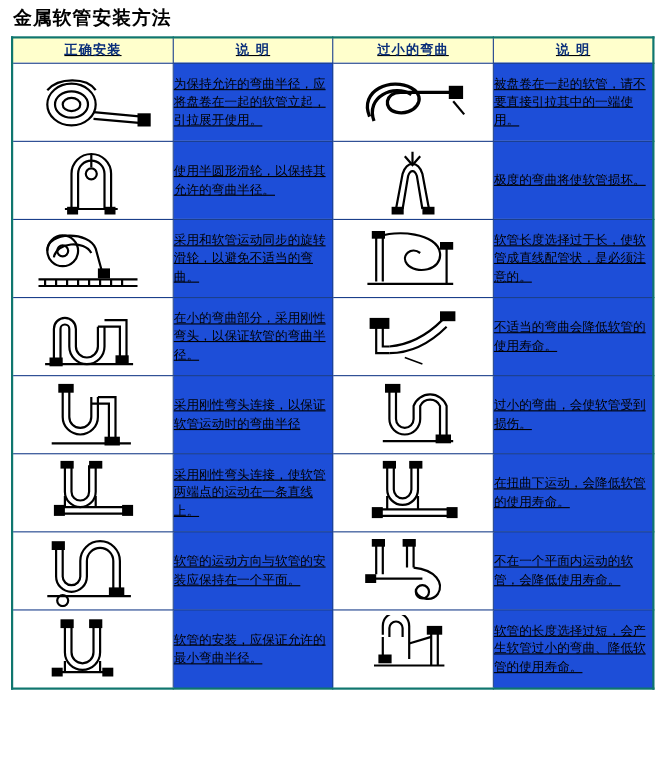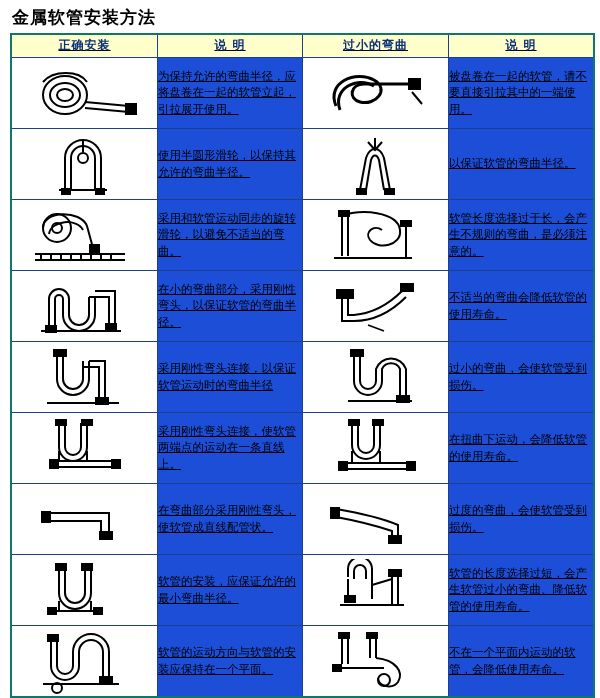--- a/index.html
+++ b/index.html
@@ -135,21 +135,21 @@
             <g fill="none" stroke="#000" stroke-width="2">
               <path d="M44 58 L50 26 C54 14, 64 14, 68 26 L74 58"></path>
               <path d="M50 58 L55 28 C57 22, 61 22, 63 28 L68 58"></path>
               <path d="M59 6 L59 18"></path>
               <path d="M52 10 L59 18 L66 10"></path>
             </g>
             <rect x="40" y="56" width="11" height="7" fill="#000"></rect>
             <rect x="68" y="56" width="11" height="7" fill="#000"></rect>
           </svg>
         </td>
-        <td class="cell-txt">以保证软管的弯曲半径。</td>
+        <td class="cell-txt">极度的弯曲将使软管损坏。</td>
       </tr>
 
       <tr>
         <td class="cell-img">
           <svg class="fig" width="128" height="62" viewBox="0 0 128 62">
             <g fill="none" stroke="#000" stroke-width="2">
               <circle cx="36" cy="24" r="14"></circle>
               <circle cx="36" cy="24" r="5"></circle>
               <path d="M22 24 C22 6, 60 6, 66 22 L72 44"></path>
               <path d="M28 30 C30 16, 56 14, 62 26"></path>
@@ -167,21 +167,21 @@
               <path d="M30 12 L30 52"></path>
               <path d="M36 12 L36 52"></path>
               <path d="M30 12 C48 4, 86 8, 88 26 C90 42, 66 46, 58 36 C52 28, 62 20, 70 26"></path>
               <path d="M22 54 L100 54"></path>
               <path d="M94 20 L94 54"></path>
             </g>
             <rect x="26" y="6" width="12" height="7" fill="#000"></rect>
             <rect x="88" y="16" width="12" height="7" fill="#000"></rect>
           </svg>
         </td>
-        <td class="cell-txt">软管长度选择过于长，会产生不规则的弯曲，是必须注意的。</td>
+        <td class="cell-txt">软管长度选择过于长，使软管成直线配管状，是必须注意的。</td>
       </tr>
 
       <tr>
         <td class="cell-img">
           <svg class="fig" width="124" height="62" viewBox="0 0 124 62">
             <g fill="none" stroke="#000" stroke-width="2">
               <path d="M26 54 L26 24 A10 10 0 0 1 46 24 L46 40 A10 10 0 0 0 66 40 L66 22"></path>
               <path d="M32 54 L32 24 A4 4 0 0 1 40 24 L40 40 A16 16 0 0 0 72 40 L72 22"></path>
               <path d="M66 22 L86 22 L86 54"></path>
               <path d="M72 16 L92 16 L92 54"></path>
@@ -266,44 +266,52 @@
             </g>
             <rect x="34" y="2" width="12" height="7" fill="#000"></rect>
             <rect x="58" y="2" width="12" height="7" fill="#000"></rect>
             <rect x="24" y="44" width="10" height="10" fill="#000"></rect>
             <rect x="92" y="44" width="10" height="10" fill="#000"></rect>
           </svg>
         </td>
         <td class="cell-txt">在扭曲下运动，会降低软管的使用寿命。</td>
       </tr>
 
-      <tr>
-        <td class="cell-img">
-          <svg class="fig" width="124" height="56" viewBox="0 0 124 56">
-            <g fill="none" stroke="#000" stroke-width="2">
-              <path d="M24 22 L86 22 L86 44"></path>
-              <path d="M24 30 L78 30 L78 44"></path>
-              <path d="M24 22 L24 30"></path>
-            </g>
-            <rect x="18" y="20" width="10" height="12" fill="#000"></rect>
-            <rect x="76" y="40" width="14" height="9" fill="#000"></rect>
-          </svg>
-        </td>
-        <td class="cell-txt">在弯曲部分采用刚性弯头，使软管成直线配管状。</td>
-        <td class="cell-img">
-          <svg class="fig" width="124" height="56" viewBox="0 0 124 56">
-            <g fill="none" stroke="#000" stroke-width="2">
-              <path d="M22 18 C46 22, 70 28, 84 34 L84 46"></path>
-              <path d="M22 26 C44 30, 66 36, 78 40 L78 46"></path>
-            </g>
-            <rect x="16" y="16" width="10" height="12" fill="#000"></rect>
-            <rect x="74" y="44" width="14" height="9" fill="#000"></rect>
-          </svg>
-        </td>
-        <td class="cell-txt">过度的弯曲，会使软管受到损伤。</td>
+
+      <tr>
+        <td class="cell-img">
+          <svg class="fig" width="128" height="66" viewBox="0 0 128 66">
+            <g fill="none" stroke="#000" stroke-width="2">
+              <path d="M30 10 L30 38 A14 14 0 0 0 58 38 L58 24 A12 12 0 0 1 82 24 L82 50"></path>
+              <path d="M36 10 L36 38 A8 8 0 0 0 52 38 L52 24 A18 18 0 0 1 88 24 L88 50"></path>
+              <path d="M22 56 L98 56"></path>
+              <circle cx="36" cy="60" r="5"></circle>
+            </g>
+            <rect x="26" y="6" width="12" height="8" fill="#000"></rect>
+            <rect x="78" y="48" width="14" height="8" fill="#000"></rect>
+          </svg>
+        </td>
+        <td class="cell-txt">软管的运动方向与软管的安装应保持在一个平面。</td>
+        <td class="cell-img">
+          <svg class="fig" width="128" height="66" viewBox="0 0 128 66">
+            <g fill="none" stroke="#000" stroke-width="2">
+              <path d="M30 8 L30 36"></path>
+              <path d="M36 8 L36 36"></path>
+              <path d="M58 8 L58 30"></path>
+              <path d="M64 8 L64 30"></path>
+              <path d="M24 40 L72 40"></path>
+              <path d="M64 30 C84 32, 92 44, 86 54 C80 62, 66 58, 66 50"></path>
+              <circle cx="72" cy="52" r="6"></circle>
+            </g>
+            <rect x="26" y="4" width="12" height="7" fill="#000"></rect>
+            <rect x="54" y="4" width="12" height="7" fill="#000"></rect>
+            <rect x="20" y="36" width="10" height="8" fill="#000"></rect>
+          </svg>
+        </td>
+        <td class="cell-txt">不在一个平面内运动的软管，会降低使用寿命。</td>
       </tr>
 
       <tr>
         <td class="cell-img">
           <svg class="fig" width="124" height="62" viewBox="0 0 124 62">
             <g fill="none" stroke="#000" stroke-width="2">
               <path d="M36 8 L36 34 A16 16 0 0 0 68 34 L68 8"></path>
               <path d="M42 8 L42 34 A10 10 0 0 0 62 34 L62 8"></path>
               <path d="M28 52 L76 52"></path>
               <path d="M36 42 L36 52 M68 42 L68 52"></path>
@@ -327,48 +335,15 @@
               <path d="M84 14 L84 46"></path>
               <path d="M58 26 L78 20"></path>
             </g>
             <rect x="30" y="36" width="12" height="8" fill="#000"></rect>
             <rect x="74" y="10" width="14" height="8" fill="#000"></rect>
           </svg>
         </td>
         <td class="cell-txt">软管的长度选择过短，会产生软管过小的弯曲、降低软管的使用寿命。</td>
       </tr>
 
-      <tr>
-        <td class="cell-img">
-          <svg class="fig" width="128" height="66" viewBox="0 0 128 66">
-            <g fill="none" stroke="#000" stroke-width="2">
-              <path d="M30 10 L30 38 A14 14 0 0 0 58 38 L58 24 A12 12 0 0 1 82 24 L82 50"></path>
-              <path d="M36 10 L36 38 A8 8 0 0 0 52 38 L52 24 A18 18 0 0 1 88 24 L88 50"></path>
-              <path d="M22 56 L98 56"></path>
-              <circle cx="36" cy="60" r="5"></circle>
-            </g>
-            <rect x="26" y="6" width="12" height="8" fill="#000"></rect>
-            <rect x="78" y="48" width="14" height="8" fill="#000"></rect>
-          </svg>
-        </td>
-        <td class="cell-txt">软管的运动方向与软管的安装应保持在一个平面。</td>
-        <td class="cell-img">
-          <svg class="fig" width="128" height="66" viewBox="0 0 128 66">
-            <g fill="none" stroke="#000" stroke-width="2">
-              <path d="M30 8 L30 36"></path>
-              <path d="M36 8 L36 36"></path>
-              <path d="M58 8 L58 30"></path>
-              <path d="M64 8 L64 30"></path>
-              <path d="M24 40 L72 40"></path>
-              <path d="M64 30 C84 32, 92 44, 86 54 C80 62, 66 58, 66 50"></path>
-              <circle cx="72" cy="52" r="6"></circle>
-            </g>
-            <rect x="26" y="4" width="12" height="7" fill="#000"></rect>
-            <rect x="54" y="4" width="12" height="7" fill="#000"></rect>
-            <rect x="20" y="36" width="10" height="8" fill="#000"></rect>
-          </svg>
-        </td>
-        <td class="cell-txt">不在一个平面内运动的软管，会降低使用寿命。</td>
-      </tr>
-
     </tbody>
   </table>
 </div>
 
 </body></html>

